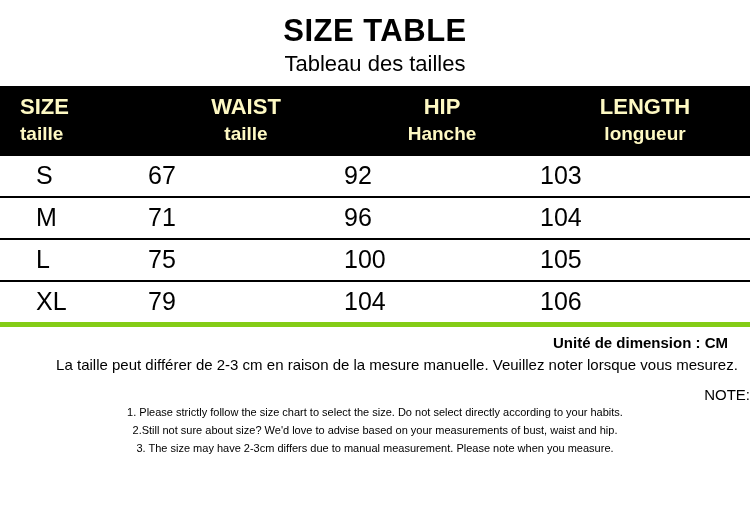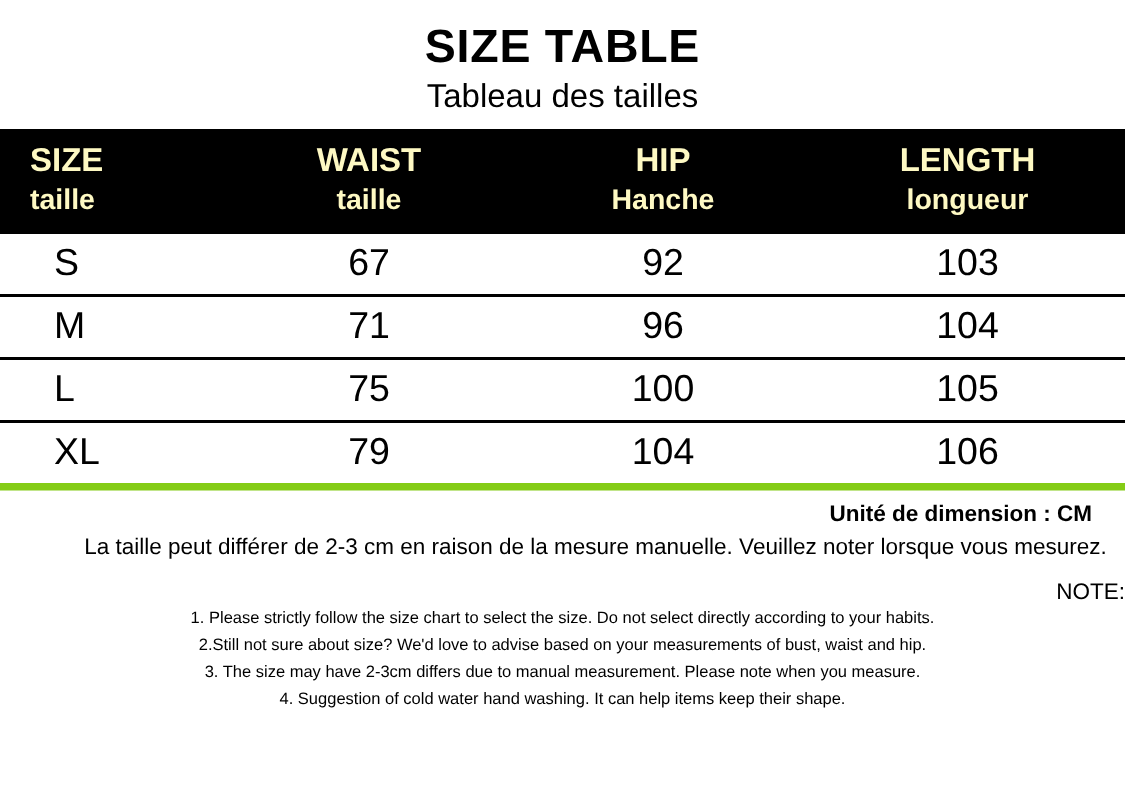--- a/index.html
+++ b/index.html
@@ -69,21 +69,20 @@
     line-height: 1.3;
     display: block;
     margin-top: 2px;
   }
   .th-size .hdr-main,
   .th-size .hdr-sub { text-align: left; padding-left: 20px; }
 
   .size-table tbody td {
     border-bottom: 2px solid #000000;
     font-size: 25px;
-    text-align: center;
     padding: 3px 0 4px 0;
     height: 33px;
     line-height: 1.1;
   }
   .size-table tbody tr:last-child td {
     border-bottom: 5px solid #84cc16;
   }
   .cell-size {
     text-align: left !important;
     padding-left: 36px !important;
@@ -188,16 +187,15 @@
   </table>
 
   <div class="unit-line">Unité de dimension : CM</div>
   <div class="measure-line">La taille peut différer de 2-3 cm en raison de la mesure manuelle. Veuillez noter lorsque vous mesurez.</div>
 
   <div class="note-head">NOTE:</div>
   <ul class="note-list">
     <li>1. Please strictly follow the size chart to select the size. Do not select directly according to your habits.</li>
     <li>2.Still not sure about size? We'd love to advise based on your measurements of bust, waist and hip.</li>
     <li>3. The size may have 2-3cm differs due to manual measurement. Please note when you measure.</li>
-    <li>4. Suggestion of cold water hand washing. It can help items keep their shape.</li>
   </ul>
 
 </div>
 
 </body></html>

